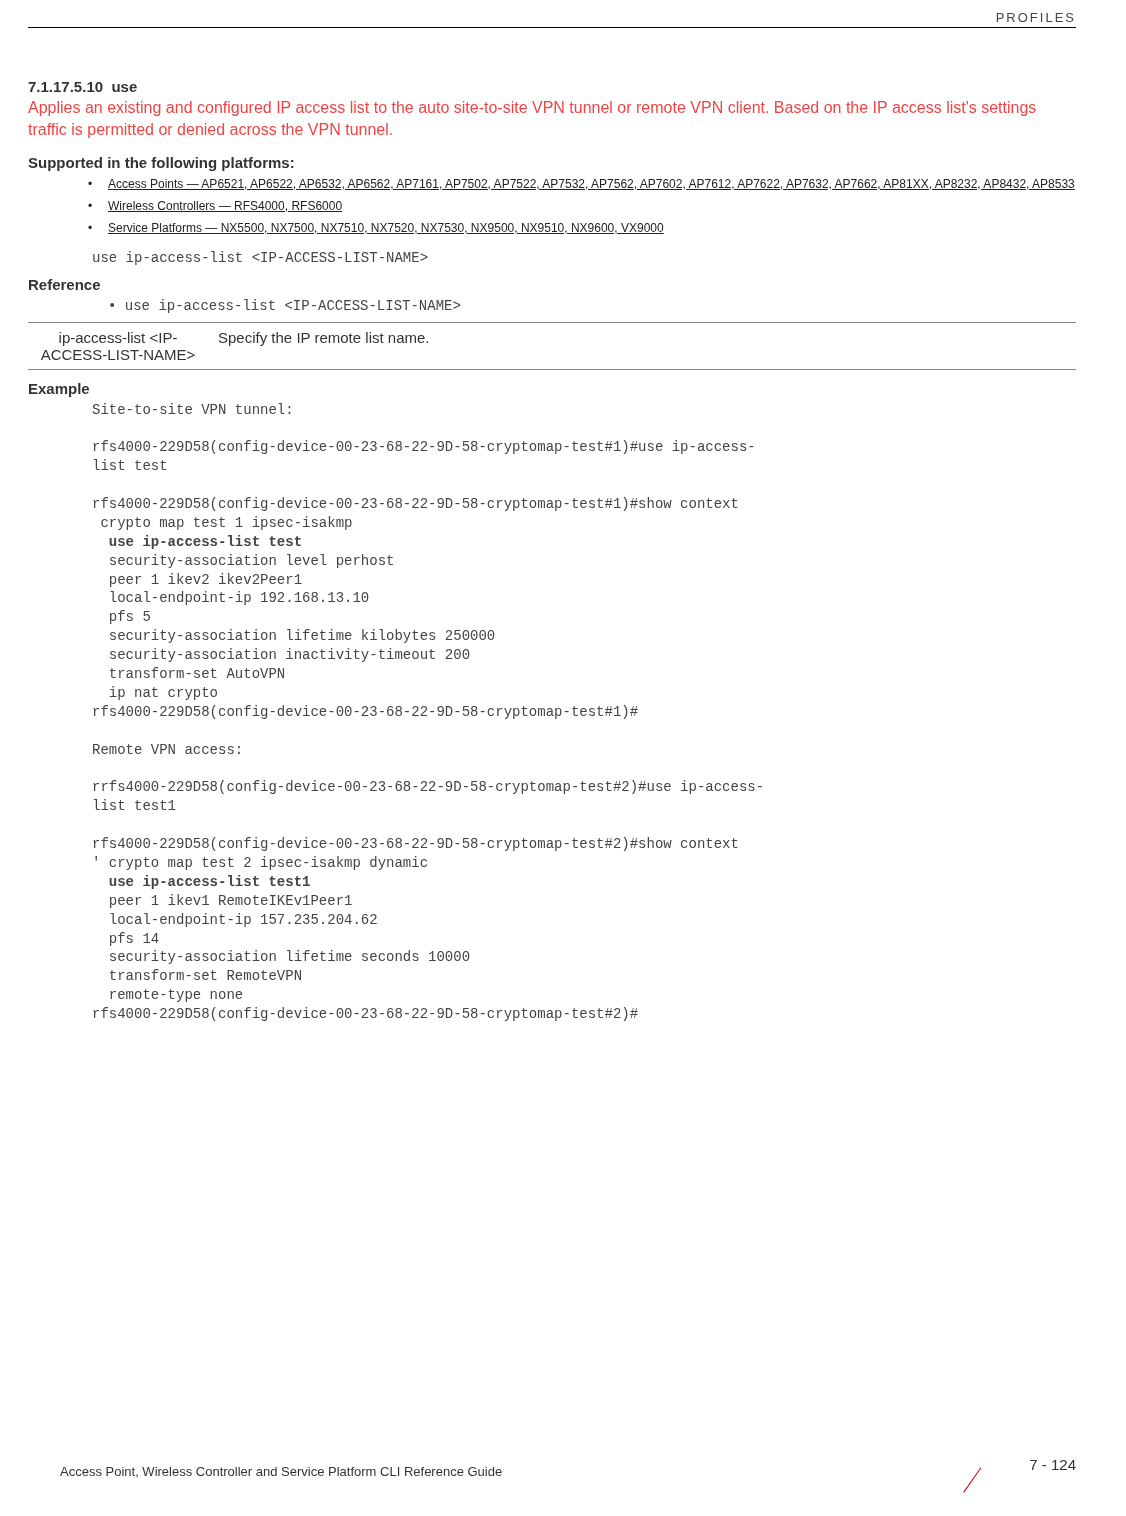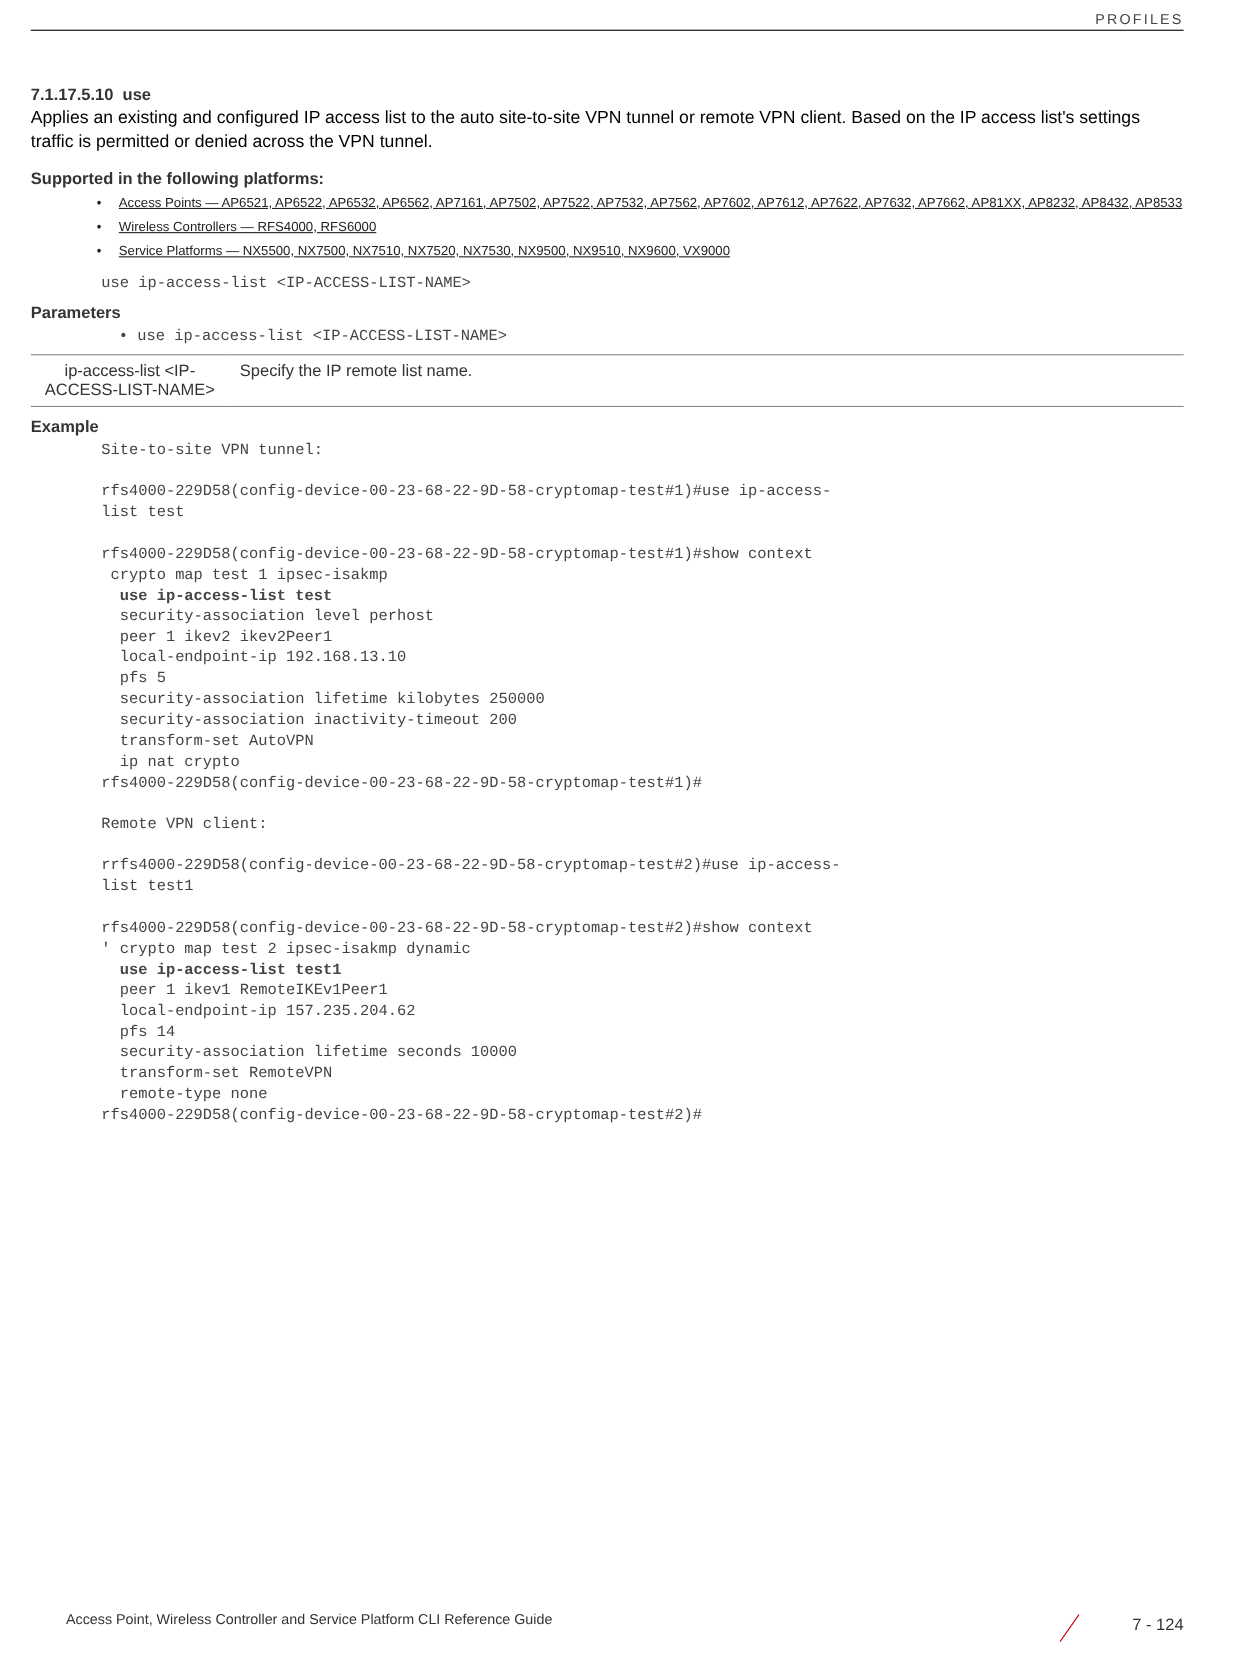--- a/index.html
+++ b/index.html
@@ -52,21 +52,21 @@
       border-bottom: 4px solid transparent;
       border-left: 6px solid #0066a0;
       margin-right: 2px;
       vertical-align: middle;
     }
     .body-para {
       font-size: 16px;
       line-height: 1.4;
       margin-bottom: 12px;
       font-family: "Trebuchet MS", Arial, sans-serif;
-      color: #000000;
+      color: #ef4444;
     }
     .subhead {
       font-weight: bold;
       font-size: 15px;
       margin-bottom: 4px;
       font-family: "Trebuchet MS", Arial, sans-serif;
     }
     .bullet-list {
       list-style: none;
       margin-left: 60px;
@@ -150,21 +150,21 @@
       position: absolute;
       left: 0;
       top: 0;
       width: 100%;
       height: 100%;
       border-bottom: 1px solid #c00;
       transform: rotate(-55deg);
     }
     .footer-right {
       display: flex;
-      align-items: flex-end;
+      align-items: flex-start;
       gap: 46px;
     }
     .page-num {
       font-size: 15px;
     }
   </style>
 </head>
 <body>
 
 <div class="page">
@@ -180,21 +180,21 @@
 
   <div class="subhead">Supported in the following platforms:</div>
   <ul class="bullet-list">
     <li>Access Points — AP6521, AP6522, AP6532, AP6562, AP7161, AP7502, AP7522, AP7532, AP7562, AP7602, AP7612, AP7622, AP7632, AP7662, AP81XX, AP8232, AP8432, AP8533</li>
     <li>Wireless Controllers — RFS4000, RFS6000</li>
     <li>Service Platforms — NX5500, NX7500, NX7510, NX7520, NX7530, NX9500, NX9510, NX9600, VX9000</li>
   </ul>
 
   <div class="mono mono-block">use ip-access-list &lt;IP-ACCESS-LIST-NAME&gt;</div>
 
-  <div class="subhead">Parameters</div>
+  <div class="subhead">Reference</div>
   <div class="mono mono-small">• use ip-access-list &lt;IP-ACCESS-LIST-NAME&gt;</div>
 
   <table class="param-table">
     <tbody>
         <tr>
       <td class="left-col">ip-access-list &lt;IP-ACCESS-LIST-NAME&gt;</td>
       <td>Specify the IP remote list name.</td>
     </tr>
   </tbody>
     </table>
@@ -212,21 +212,21 @@
 <span>  security-association level perhost
   peer 1 ikev2 ikev2Peer1
   local-endpoint-ip 192.168.13.10
   pfs 5
   security-association lifetime kilobytes 250000
   security-association inactivity-timeout 200
   transform-set AutoVPN
   ip nat crypto
 rfs4000-229D58(config-device-00-23-68-22-9D-58-cryptomap-test#1)#</span>
 
-<span>Remote VPN client:</span>
+<span>Remote VPN access:</span>
 
 <span>rrfs4000-229D58(config-device-00-23-68-22-9D-58-cryptomap-test#2)#use ip-access-
 list test1</span>
 
 <span>rfs4000-229D58(config-device-00-23-68-22-9D-58-cryptomap-test#2)#show context
 ' crypto map test 2 ipsec-isakmp dynamic</span>
 <span class="mono-bold">  use ip-access-list test1</span>
 <span>  peer 1 ikev1 RemoteIKEv1Peer1
   local-endpoint-ip 157.235.204.62
   pfs 14

